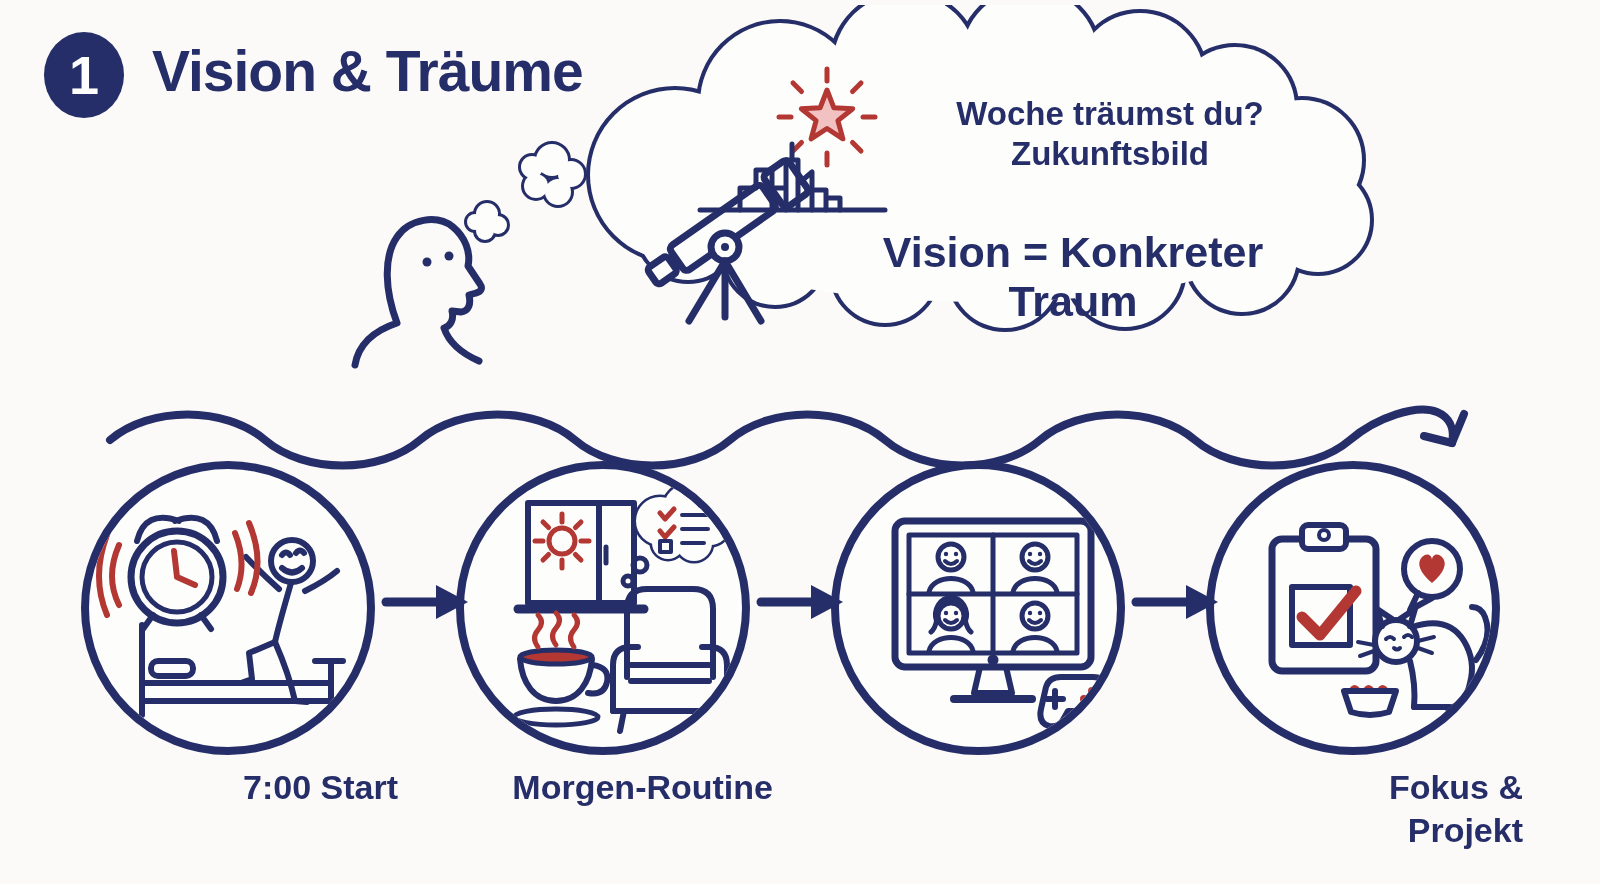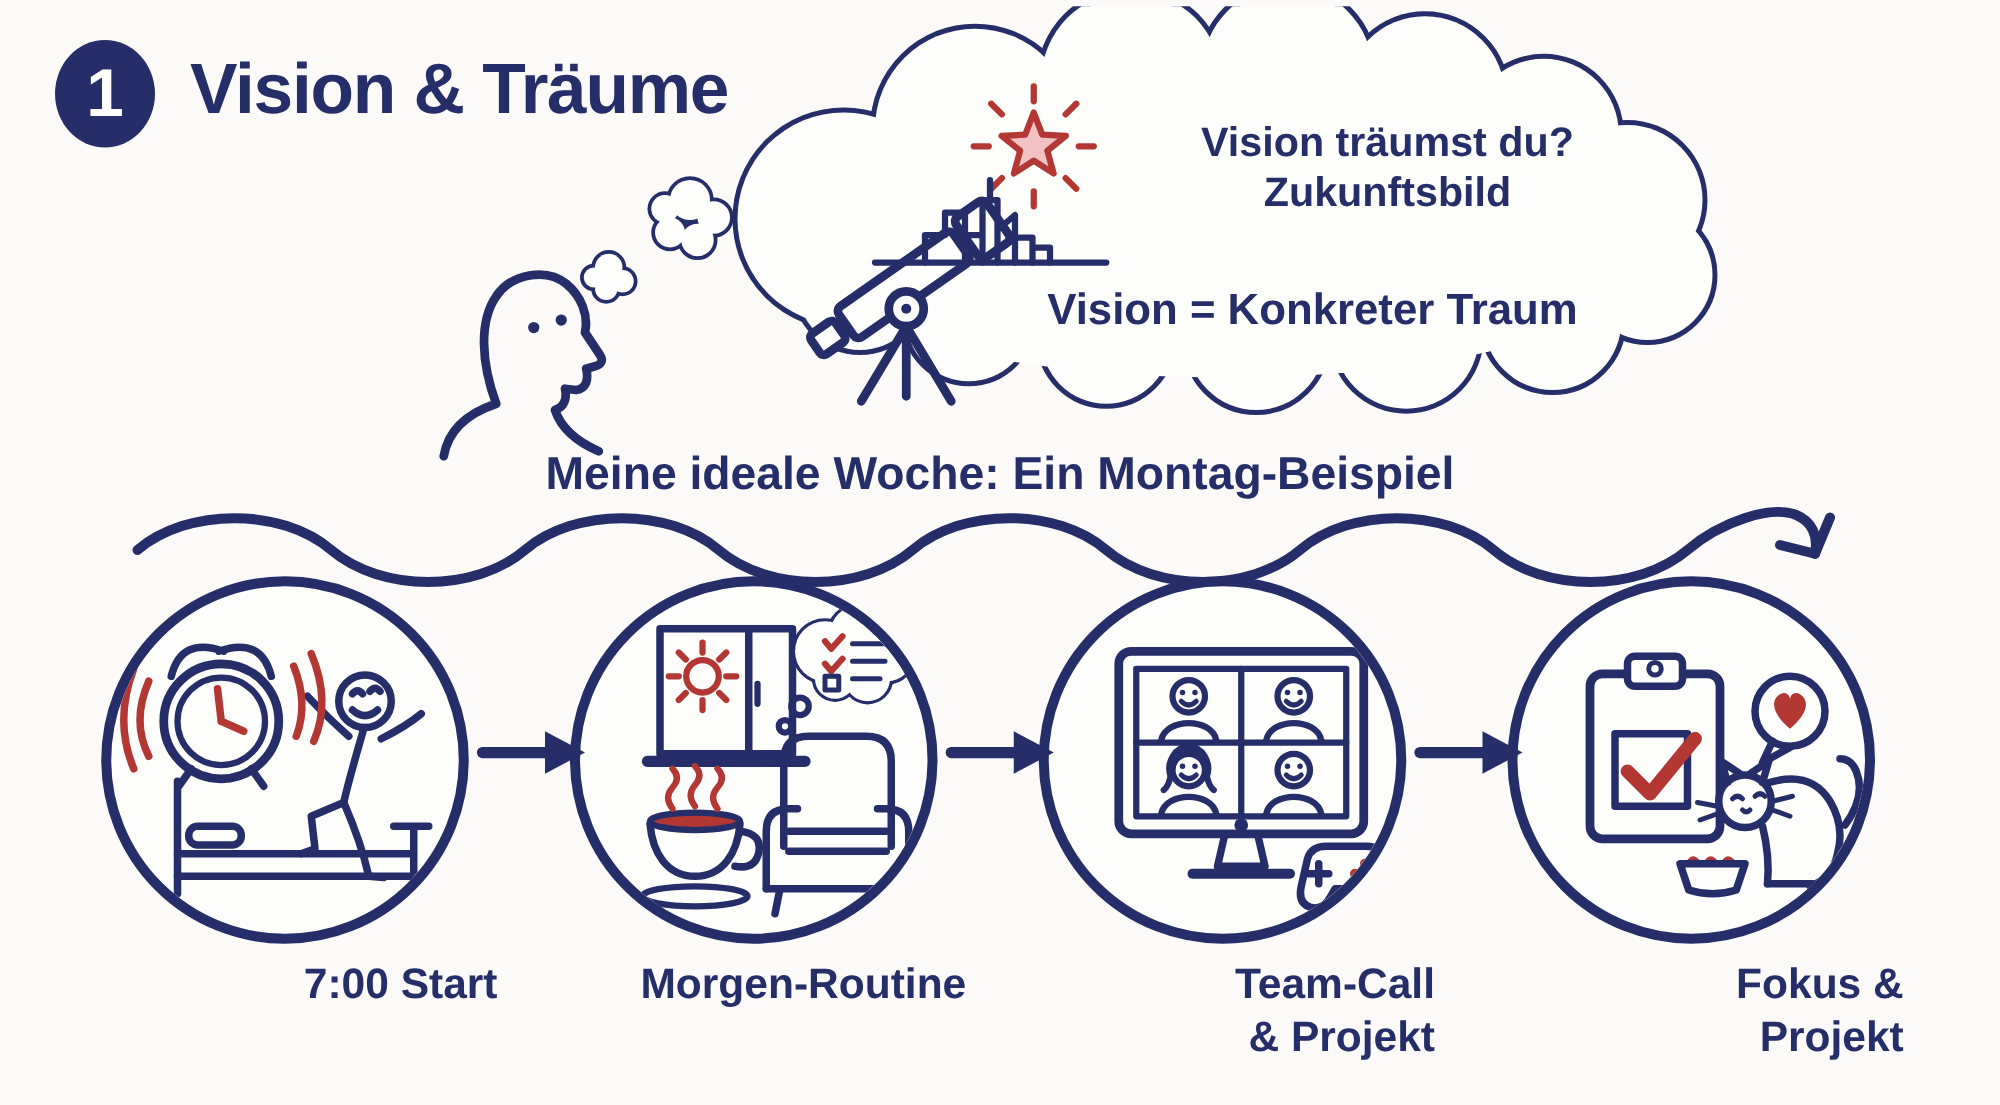--- a/index.html
+++ b/index.html
@@ -21,21 +21,21 @@
   svg .fill-red{fill:#b33733;stroke:none;}
   svg .paper{fill:#fdfdfc;}
 
   #badge{
     left:44px;top:32px;width:80px;height:86px;border-radius:50%;
     background:#252e68;color:#ffffff;font-size:54px;font-weight:700;
     display:flex;align-items:center;justify-content:center;
   }
   #main-title{left:152px;top:38px;font-size:57px;letter-spacing:-1px;}
   #cloud-q{left:890px;top:94px;width:440px;font-size:33px;line-height:40px;}
-  #cloud-s{left:830px;top:228px;width:440px;font-size:35px;}
+  #cloud-s{left:853px;top:228px;width:440px;font-size:43px;}
   #timeline-heading{left:0;top:358px;width:1600px;font-size:37px;}
   .step-circle{
     top:461px;width:278px;height:278px;border:8px solid #252e68;border-radius:50%;
     background:#fdfdfc;overflow:hidden;
   }
   .step-label{width:340px;font-size:34px;line-height:43px;text-align:right;}
 </style>
 </head>
 <body>
 
@@ -156,26 +156,25 @@
                M82,60 H96 V82
                M96,82 V32 H108 V82
                M102,32 V16
                M108,56 L122,44 V82
                M122,62 H136 V82
                M136,70 H150 V82"></path>
     </g>
   </svg>
 
   <div id="cloud-q" class="abs navy bold center">
-    <div>Vision träumst du?</div>
+    <div>Woche träumst du?</div>
     <div>Zukunftsbild</div>
   </div>
   <div id="cloud-s" class="abs navy bold center">Vision = Konkreter Traum</div>
 
-  <div id="timeline-heading" class="abs navy bold center">Meine ideale Woche: Ein Montag-Beispiel</div>
 
   <svg class="abs" style="left:95px;top:398px" width="1390" height="80" viewBox="0 0 1390 80">
     <g class="ln" stroke-width="8">
       <path d="M15,42 C55,8 130,8 170,42 C210,76 285,76 325,42
                C365,8 440,8 480,42 C520,76 595,76 635,42
                C675,8 750,8 790,42 C830,76 905,76 945,42
                C985,8 1060,8 1100,42 C1140,76 1215,76 1255,42
                C1282,19 1322,6 1342,14 C1354,19 1360,30 1357,45"></path>
       <path d="M1357,45 L1369,16 M1357,45 L1329,38"></path>
     </g>
@@ -381,22 +380,18 @@
       <polygon class="fill-navy" points="56,5 88,22 56,39"></polygon>
   </svg>
 
   <div class="abs navy bold center step-label" style="left:58px;top:766px">
     <div>7:00 Start</div>
     <div></div>
   </div>
   <div class="abs navy bold center step-label" style="left:433px;top:766px">
     <div>Morgen-Routine</div>
   </div>
-  <div class="abs navy bold center step-label" style="left:808px;top:766px">
-    <div>Team-Call</div>
-    <div>&amp; Projekt</div>
-  </div>
   <div class="abs navy bold center step-label" style="left:1183px;top:766px">
     <div>Fokus &amp;</div>
     <div>Projekt</div>
   </div>
 
 </div>
 
 </body></html>

